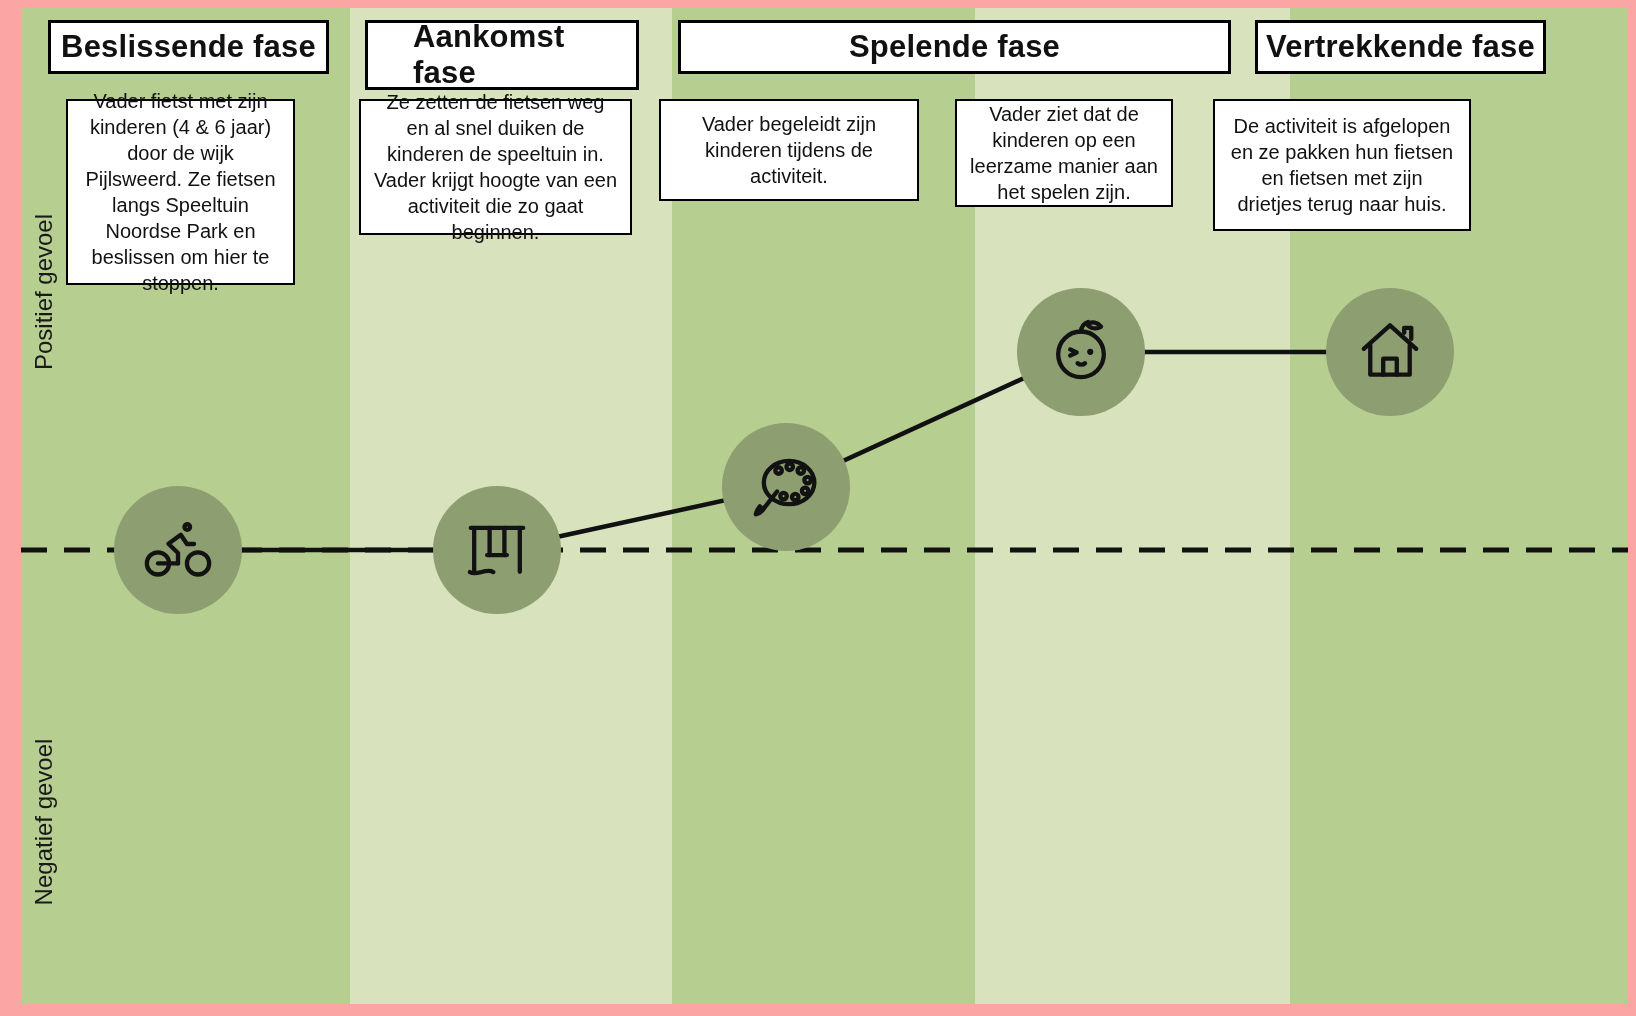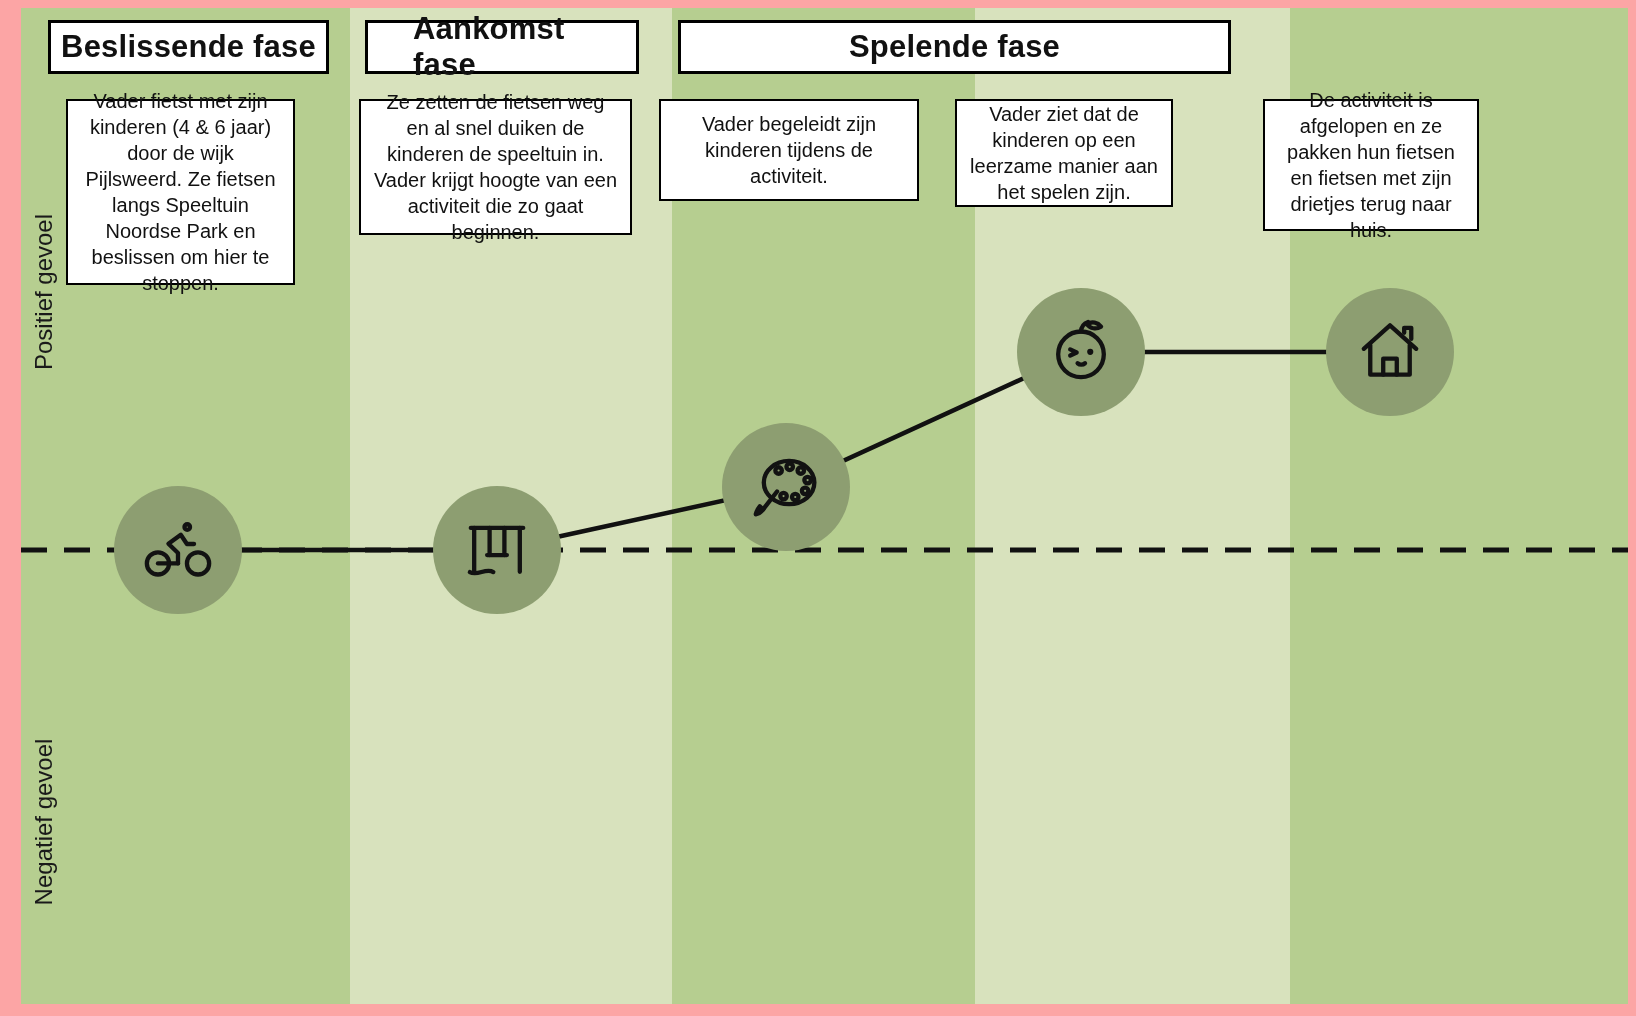--- a/index.html
+++ b/index.html
@@ -74,40 +74,43 @@
   <div class="band band-dark" style="left:1290px; width:338px;"></div>
 
   <svg class="lines-svg" width="1636" height="1016" viewBox="0 0 1636 1016">
     <line x1="21" y1="550" x2="1628" y2="550" stroke="#111111" stroke-width="5" stroke-dasharray="26 17"></line>
     <polyline points="178,550 497,550 786,487 1081,352 1390,352" fill="none" stroke="#111111" stroke-width="4.5"></polyline>
   </svg>
 
   <div class="phase-header" style="left:48px;   top:20px; width:281px; height:54px;">
     <span>Beslissende fase</span>
   </div>
-  <div class="phase-header" style="left:365px;  top:20px; width:274px; height:54px;padding-left:45px;">
+  <div class="phase-header" style="left:365px;  top:20px; width:274px; height:70px;padding-left:45px;">
     <span>Aankomst fase</span>
   </div>
   <div class="phase-header" style="left:671px;  top:20px; width:553px; height:54px;margin-left:7px;">
     <span>Spelende fase</span>
+  </div>
+  <div class="phase-header" style="left:1255px; top:20px; width:291px; height:54px;">
+    <span>Vertrekkende fase</span>
   </div>
 
   <div class="desc-box" style="left:66px;   top:99px; width:229px; height:186px;">
     <span>Vader fietst met zijn kinderen (4 &amp; 6 jaar) door de wijk Pijlsweerd. Ze fietsen langs Speeltuin Noordse Park en beslissen om hier te stoppen.</span>
   </div>
   <div class="desc-box" style="left:359px;  top:99px; width:273px; height:136px;">
     <span>Ze zetten de fietsen weg en al snel duiken de kinderen de speeltuin in. Vader krijgt hoogte van een activiteit die zo gaat beginnen.</span>
   </div>
   <div class="desc-box" style="left:659px;  top:99px; width:260px; height:102px;">
     <span>Vader begeleidt zijn kinderen tijdens de activiteit.</span>
   </div>
   <div class="desc-box" style="left:955px;  top:99px; width:218px; height:108px;">
     <span>Vader ziet dat de kinderen op een leerzame manier aan het spelen zijn.</span>
   </div>
-  <div class="desc-box" style="left:1263px; top:99px; width:216px; height:132px;">
+  <div class="desc-box" style="left:1213px; top:99px; width:258px; height:132px;">
     <span>De activiteit is afgelopen en ze pakken hun fietsen en fietsen met zijn drietjes terug naar huis.</span>
   </div>
 
   <div class="axis-label" style="left:44px; top:292px;">Positief gevoel</div>
   <div class="axis-label" style="left:44px; top:822px;">Negatief gevoel</div>
 
   <div class="node" style="left:178px; top:550px;">
     <span>
       <svg viewBox="0 0 24 24">
         <circle cx="5.5" cy="17" r="3.6"></circle>

